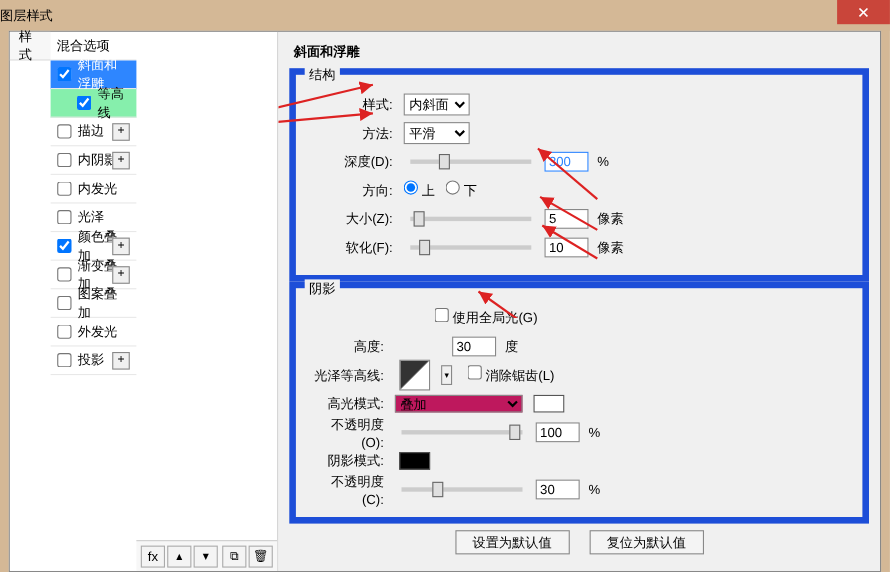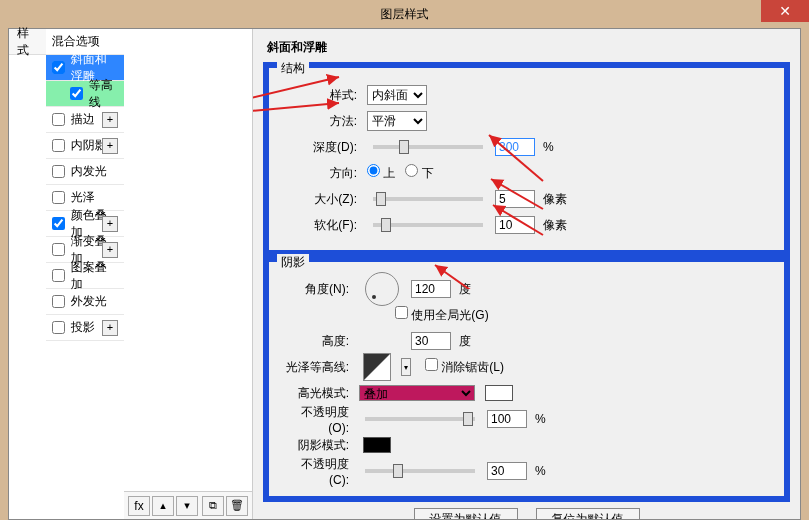--- a/index.html
+++ b/index.html
@@ -1,17 +1,17 @@
 <!DOCTYPE html>
 <html><head>
 <meta charset="utf-8">
 <style>
 *{box-sizing:border-box;margin:0;padding:0;font-family:"Microsoft YaHei",SimSun,Arial,sans-serif;font-size:12px}
 body{background:#d4b896;width:809px;height:520px;position:relative;overflow:hidden}
-.titlebar{height:28px;background:#d4b896;display:flex;align-items:center;justify-content:center;position:relative}
+.titlebar{height:28px;background:#d4b896;display:flex;align-items:center;position:relative}
 .titlebar-text{color:#000;font-size:12px}
 .close-btn{position:absolute;right:0;top:0;width:48px;height:22px;background:#c9453a;color:#fff;display:flex;align-items:center;justify-content:center;font-size:14px;cursor:pointer}
 .dialog{position:absolute;left:8px;top:28px;right:8px;bottom:0;background:#f0f0f0;border:1px solid #888;display:flex}
 .left-panel{width:244px;border-right:1px solid #ccc;background:#fff;display:flex;flex-direction:row}
 .left-header{height:26px;display:flex;align-items:center;padding:0 8px;border-bottom:1px solid #ddd;background:#f7f7f7}
 .style-row{height:26px;display:flex;align-items:center;padding:0 6px;border-bottom:1px solid #e8e8e8;cursor:pointer;position:relative}
 .style-row.selected{background:#2e86ff;color:#fff}
 .style-row.sub{padding-left:24px;background:#86efac}
 .style-row.sub2{padding-left:24px;background:#b5d0f0}
 .style-row input[type=checkbox]{margin-right:6px}
@@ -171,26 +171,20 @@
             </div>
           <input class="num" value="10" style="">
           <span class="unit">像素</span>
         </div>
       </div>
     </div>
 
     <div class="group">
       <span class="group-title">阴影</span>
       <div class="sub-group">
-        <div class="frow">
-          <span class="lbl-sm">角度(N):</span>
-          <div class="dial"></div>
-          <input class="num" value="120" style="">
-          <span class="unit">度</span>
-        </div>
         <div class="frow" style="padding-left:110px">
           <label><input type="checkbox" style=""> <span>使用全局光(G)</span></label>
         </div>
         <div class="frow">
           <span class="lbl-sm">高度:</span>
           <div style="width:46px"></div>
           <input class="num" value="30" style="">
           <span class="unit">度</span>
         </div>
         <div class="frow">

